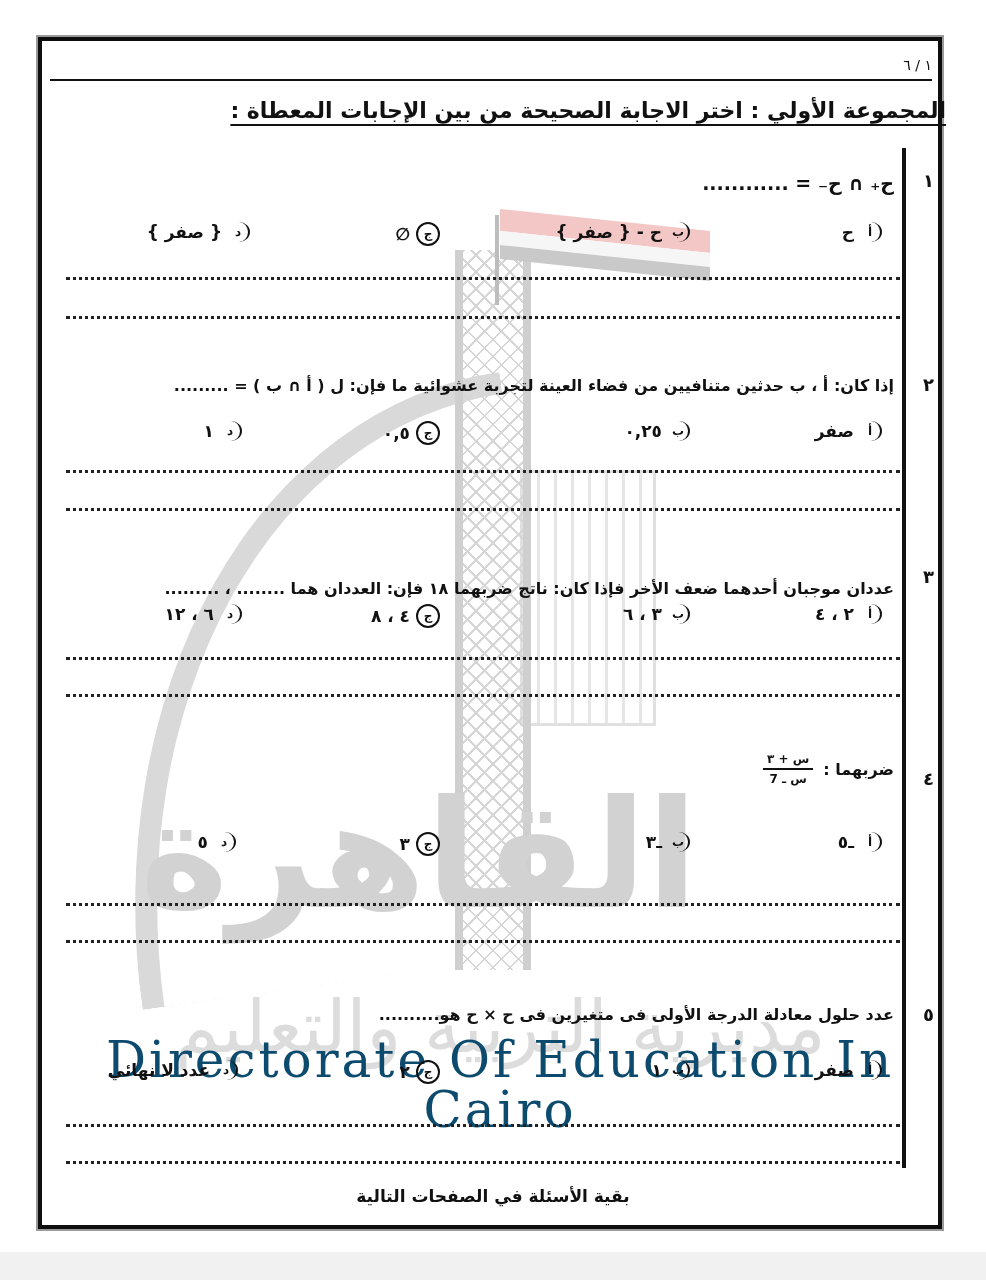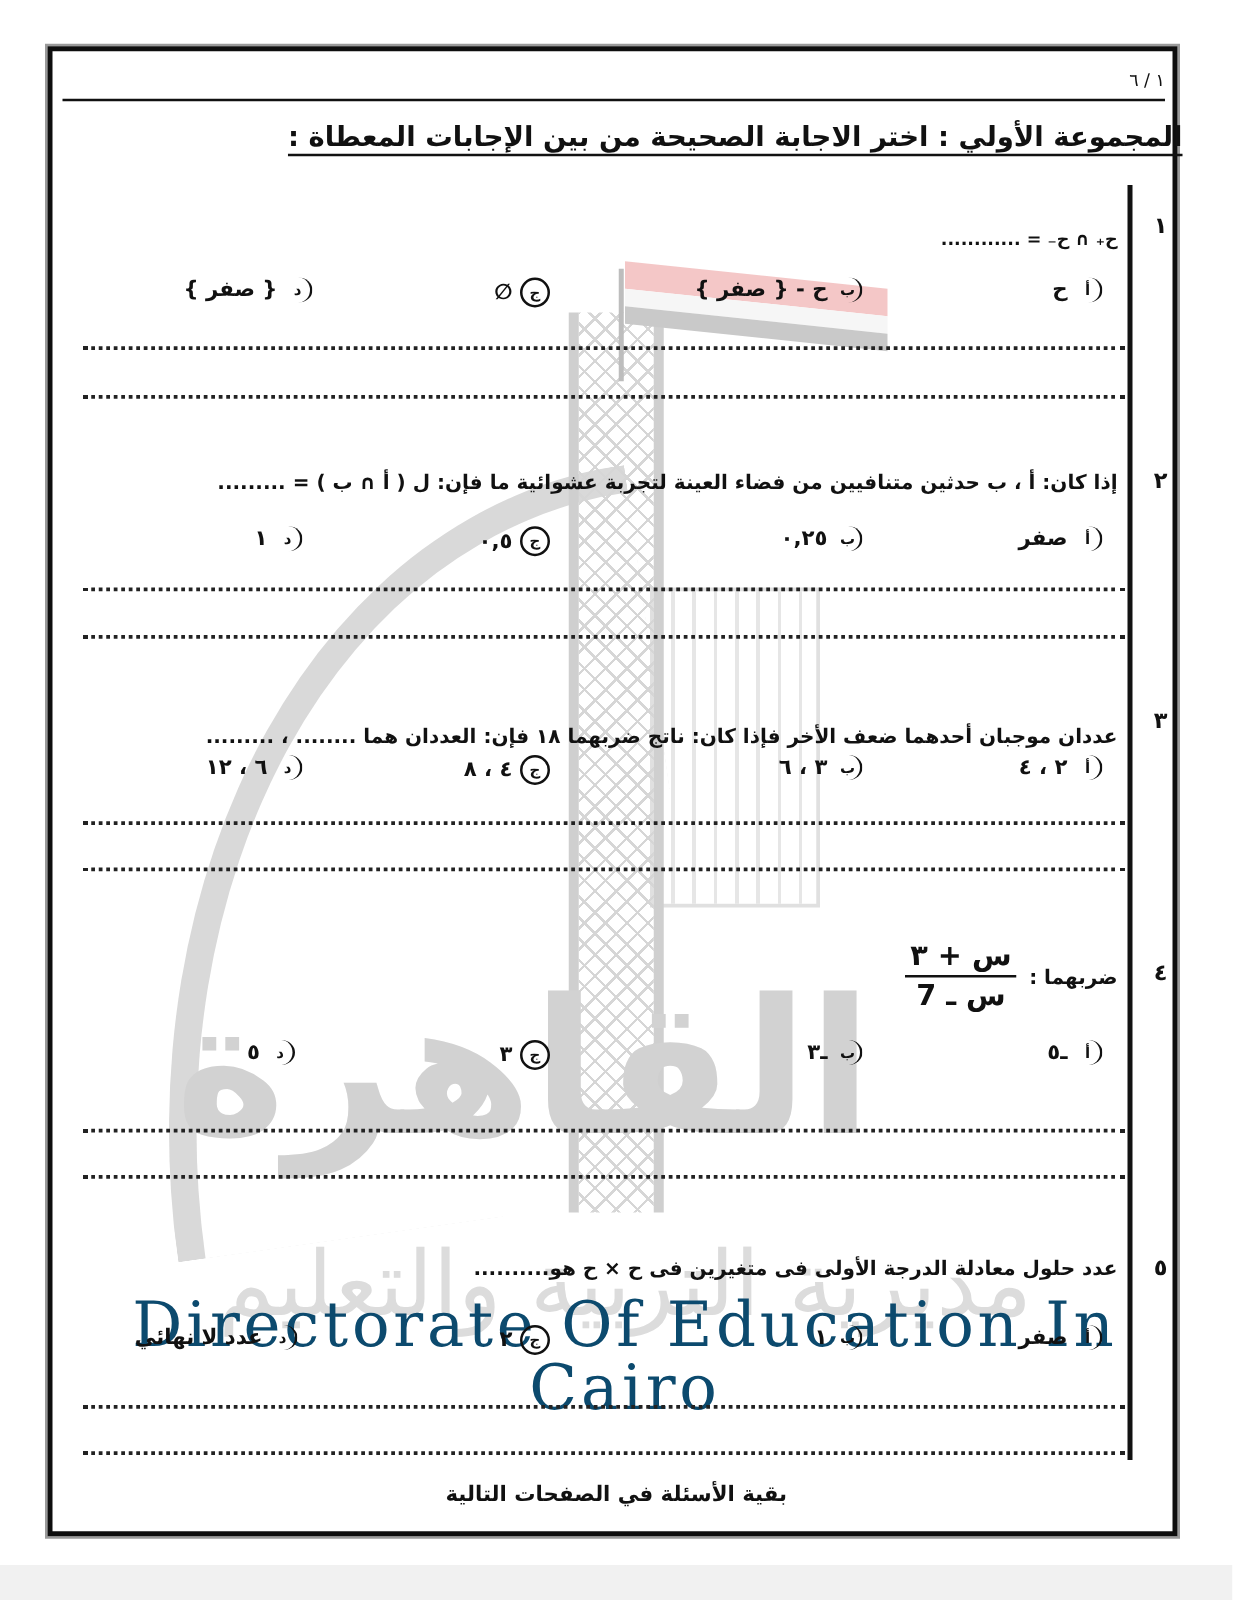--- a/index.html
+++ b/index.html
@@ -130,21 +130,21 @@
       border-right: 2px solid #111; border-radius: 50%;
     }
     .opt-letter.circled { border: 2px solid #111; }
     .dots {
       position: absolute; z-index: 1;
       left: 66px; width: 834px; height: 0;
       border-top: 3px dotted #222;
     }
     .fraction {
       display: inline-flex; flex-direction: column; align-items: center;
-      vertical-align: middle; margin: 0 10px; font-size: 23px;
+      vertical-align: middle; margin: 0 10px; font-size: 12px;
     }
     .fraction .num { border-bottom: 2px solid #111; padding: 0 4px 2px; }
     .fraction .den { padding: 2px 4px 0; }
     .footer-note {
       position: absolute; z-index: 1;
       left: 0; right: 0; top: 1186px;
       text-align: center; font-size: 17px; font-weight: bold;
       direction: rtl;
     }
   </style>
@@ -168,21 +168,21 @@
 
 <div class="content header-line">
   <span class="page-num">١ / ٦</span>
 </div>
 
 <div class="content section-title">المجموعة الأولي : اختر الاجابة الصحيحة من بين الإجابات المعطاة :</div>
 
 <div class="q-divider"></div>
 
 <div class="q-num" style="top:170px;">١</div>
-<div class="q-text" style="top:184px; font-size:14px;">ح₊ ∩ ح₋ = ............</div>
+<div class="q-text" style="top:172px; font-size:19px;">ح₊ ∩ ح₋ = ............</div>
 <div class="opt" style="right:104px; top:222px;">
   <span class="opt-letter">أ</span>
   <span>ح</span>
 </div>
 <div class="opt" style="right:296px; top:222px;">
   <span class="opt-letter">ب</span>
   <span>ح - { صفر }</span>
 </div>
 <div class="opt" style="right:546px; top:222px;">
   <span class="opt-letter circled">ج</span>

